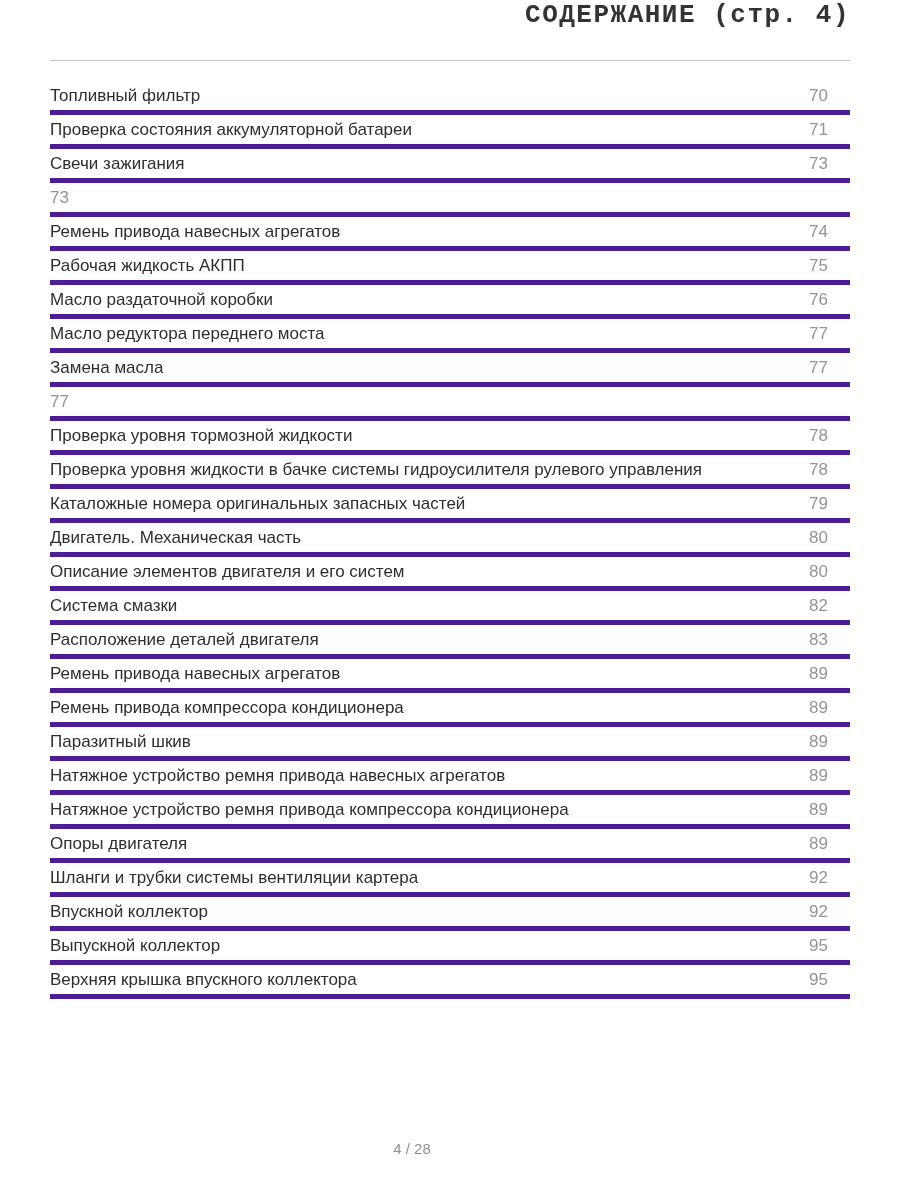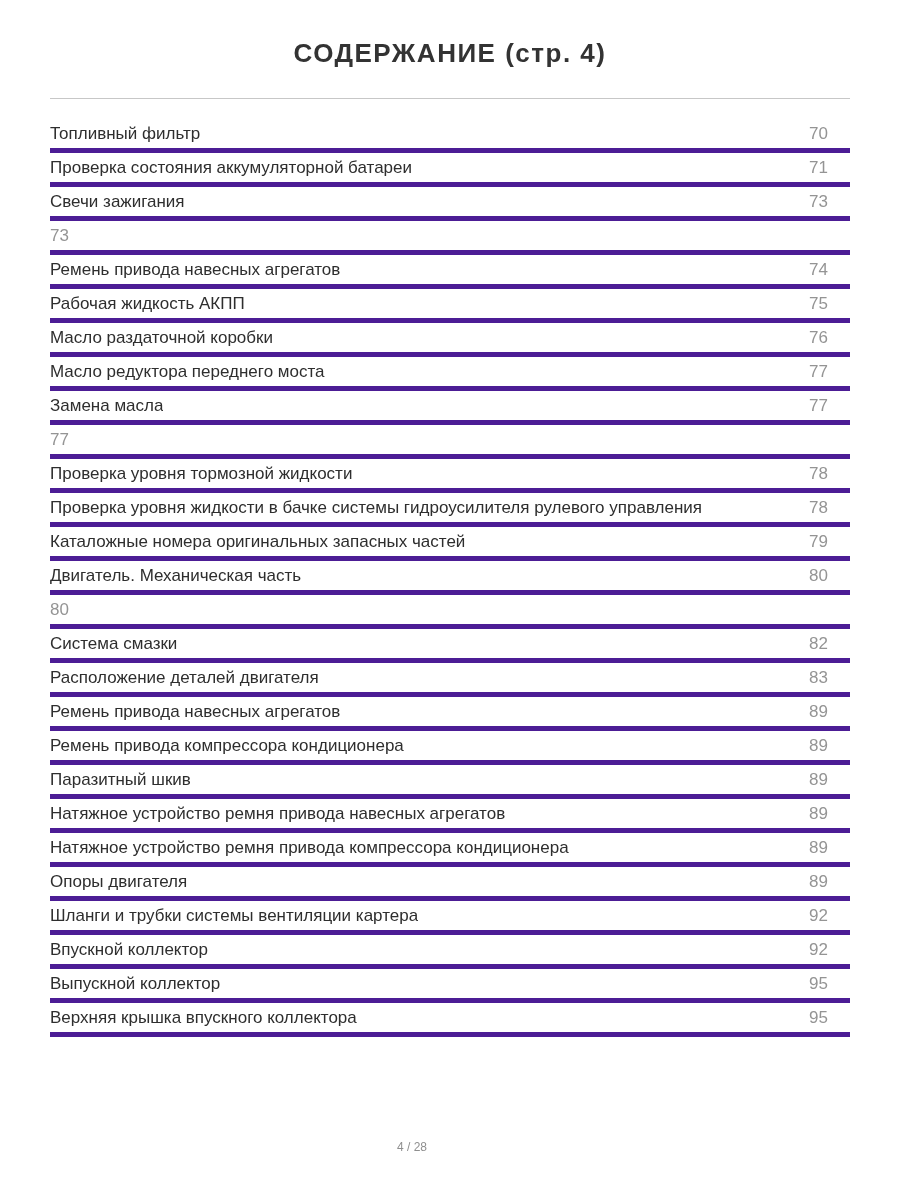--- a/index.html
+++ b/index.html
@@ -9,27 +9,27 @@
     font-family: "Liberation Sans", "DejaVu Sans", sans-serif;
   }
   .page {
     width: 900px;
     height: 1200px;
     background: #ffffff;
     padding: 0 50px;
     position: relative;
   }
   .title {
-    padding-top: 38px;
-    text-align: center;
+    text-align: right;
     font-size: 26px;
     font-weight: bold;
     letter-spacing: 1.5px;
     color: #333333;
     line-height: 1.2;
+    font-family: Liberation Mono, monospace;
   }
   .rule {
     margin-top: 29px;
     height: 1px;
     background: #c7c7c7;
   }
   ul.toc {
     list-style: none;
     padding-top: 20px;
   }
@@ -52,21 +52,21 @@
     color: #949494;
     padding-right: 22px;
     flex-shrink: 0;
   }
   .footer {
     position: absolute;
     left: 0;
     top: 1140px;
     width: 824px;
     text-align: center;
-    font-size: 12px;
+    font-size: 15px;
     color: #8f8f8f;
   }
 </style>
 </head>
 <body>
 
 <div class="page">
   <h1 class="title">СОДЕРЖАНИЕ (стр. 4)</h1>
 
   <div class="rule"></div>
@@ -120,20 +120,21 @@
       </li>
       <li>
         <span class="label">Каталожные номера оригинальных запасных частей</span>
         <span class="num">79</span>
       </li>
       <li>
         <span class="label">Двигатель. Механическая часть</span>
         <span class="num">80</span>
       </li>
       <li>
+        <span class="label">Описание элементов двигателя и его систем</span>
         <span class="num">80</span>
       </li>
       <li>
         <span class="label">Система смазки</span>
         <span class="num">82</span>
       </li>
       <li>
         <span class="label">Расположение деталей двигателя</span>
         <span class="num">83</span>
       </li>

